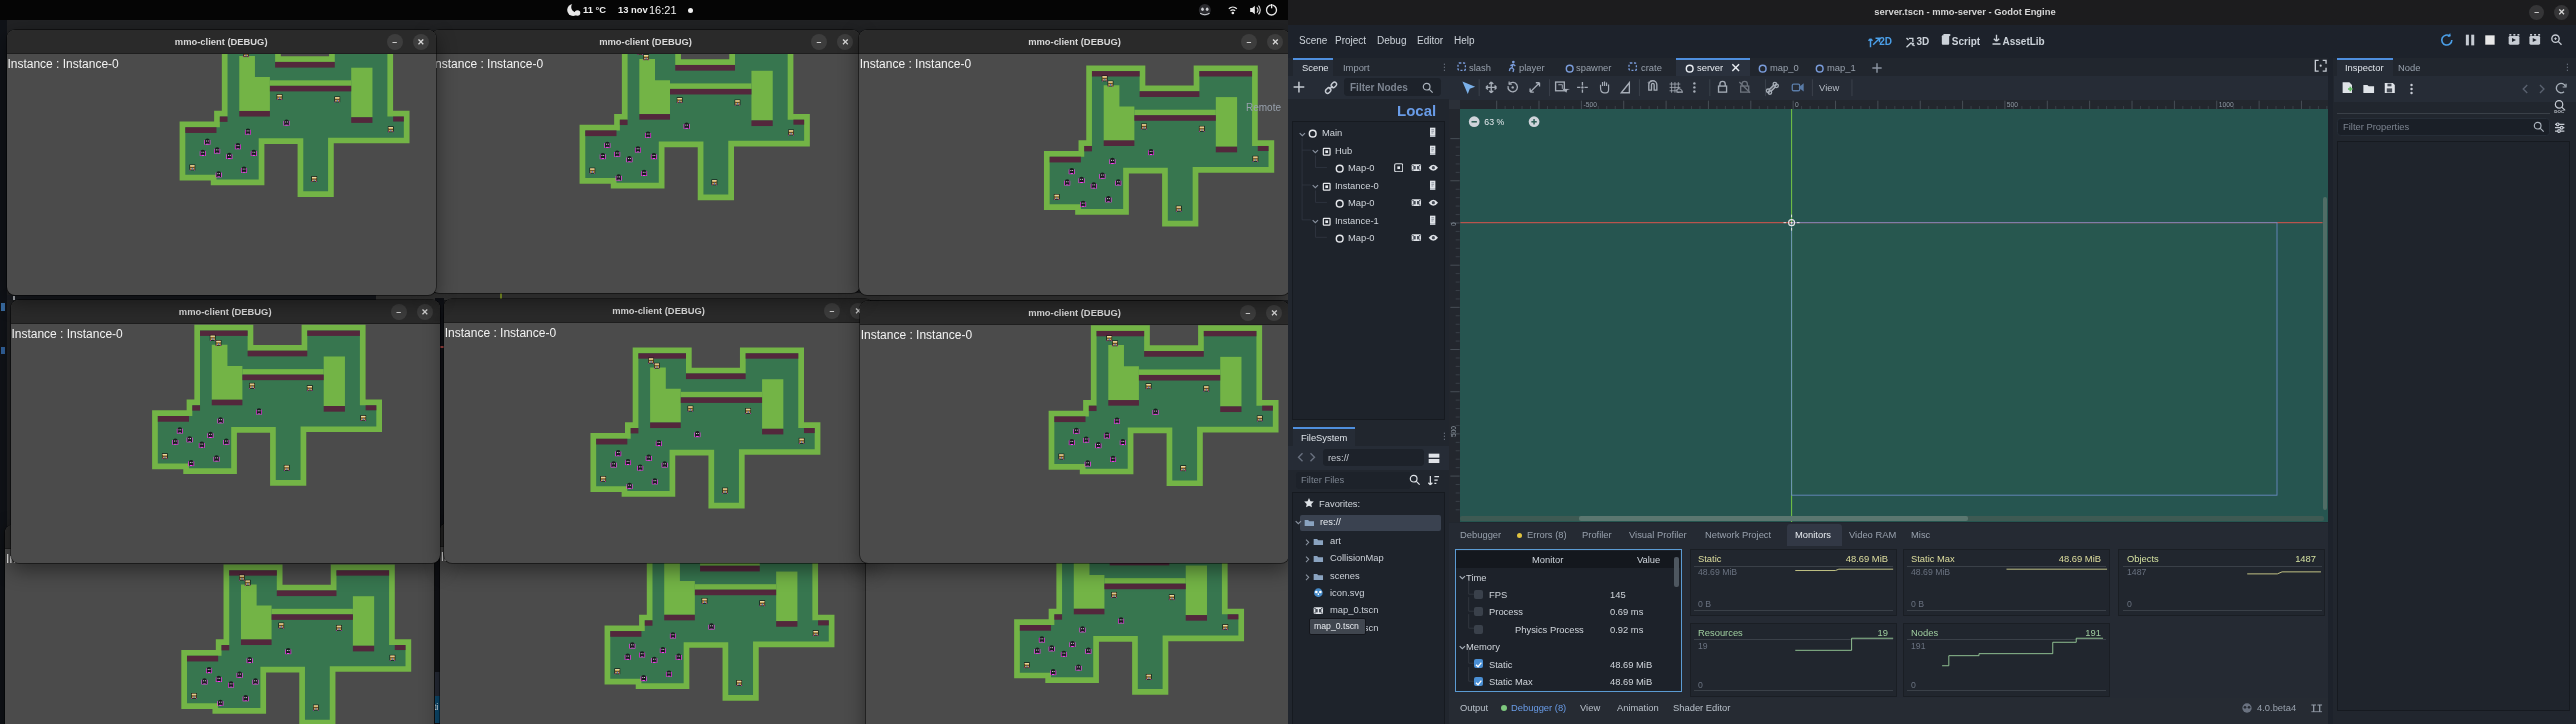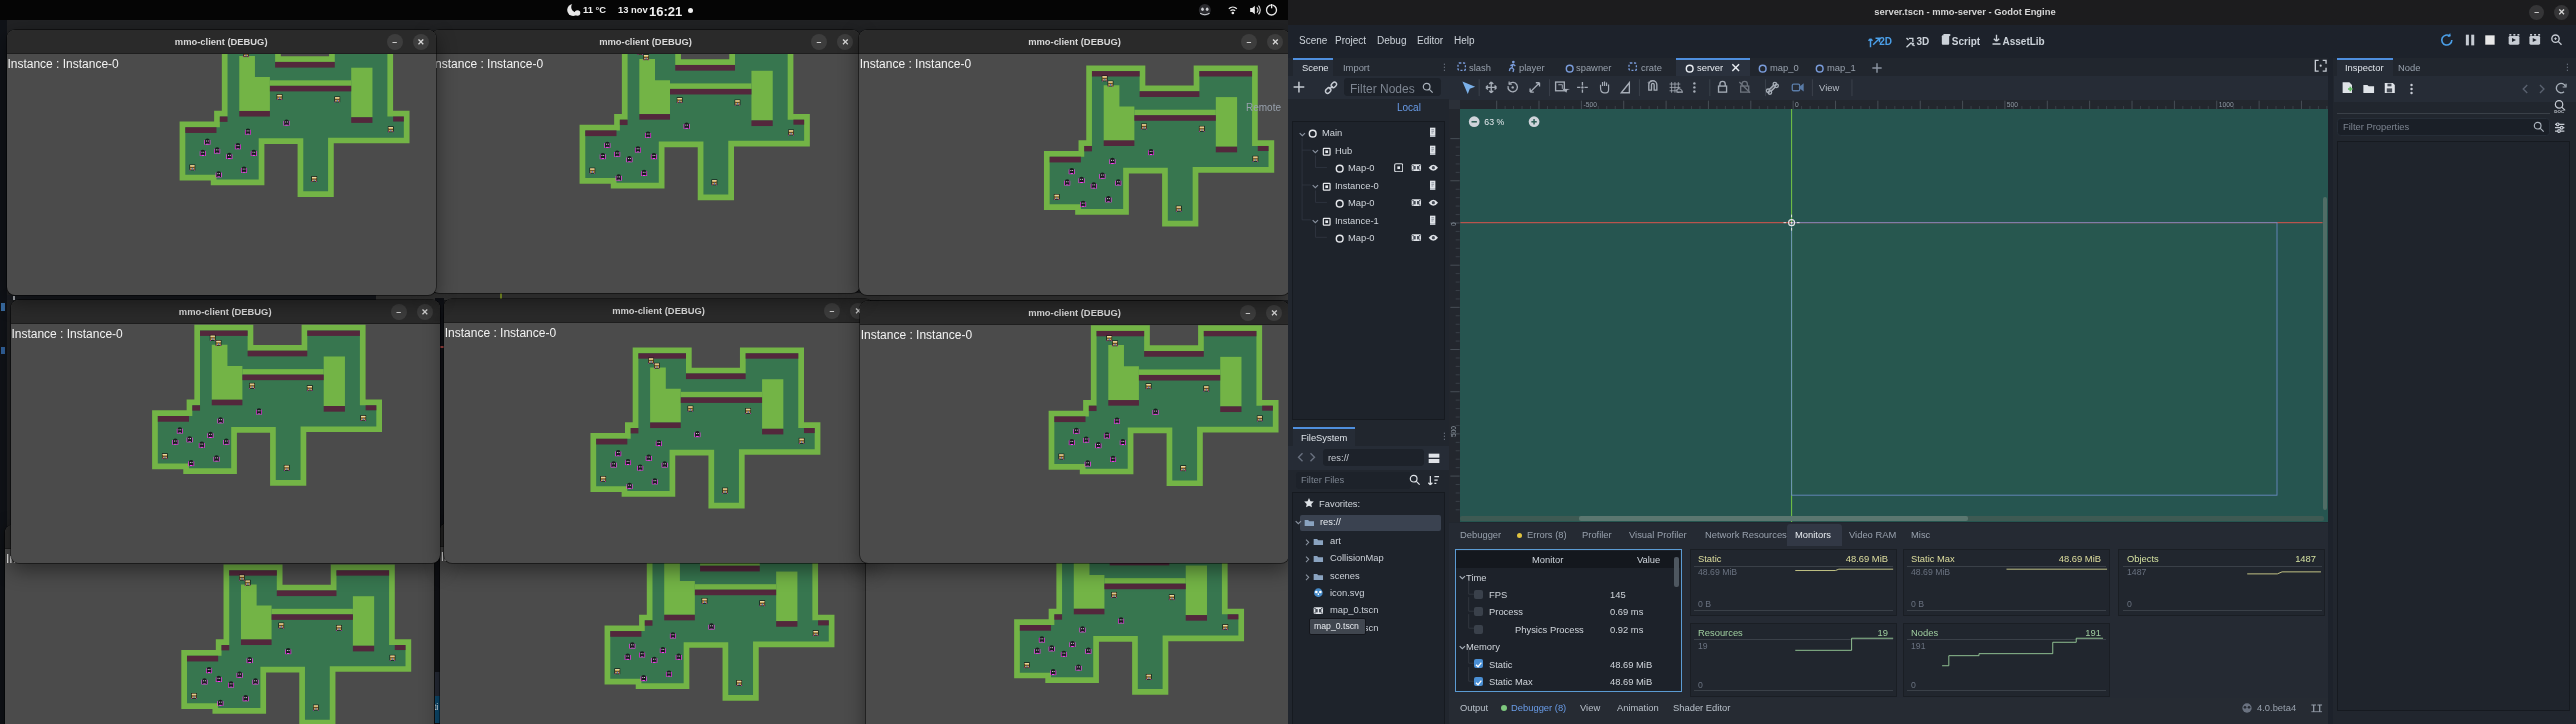--- a/index.html
+++ b/index.html
@@ -200,21 +200,21 @@
     </div>
   </div>
 <div class="a" style="left:0;top:0;width:1288px;height:20px;background:#050505"></div>
 <svg class="a" style="left:564px;top:0" width="141" height="20" viewBox="0 0 210 30">
 <circle cx="13" cy="15" r="9" fill="#e8e8e8"></circle>
     <circle cx="18" cy="10.5" r="8" fill="#050505"></circle>
 <circle cx="19.5" cy="19.5" r="4.2" fill="#e8e8e8"></circle>
 </svg>
 <div class="a" style="left:583px;top:4px;color:#f0f0f0;font-size:9.4px;font-weight:bold">11 °C</div>
 <div class="a" style="left:618px;top:4px;color:#f0f0f0;font-size:9.4px;font-weight:bold">13 nov</div>
-<div class="a" style="left:649px;top:4px;color:#f0f0f0;font-size:13px;font-weight:bold">16:21</div>
+<div class="a" style="left:649px;top:4px;color:#f0f0f0;font-size:11px;font-weight:normal">16:21</div>
 <div class="a" style="left:688px;top:8px;width:5.4px;height:5.4px;border-radius:50%;background:#f0f0f0"></div>
 <svg class="a" style="left:1194px;top:0" width="87" height="20" viewBox="0 0 130 30">
 <circle cx="16" cy="15" r="9" fill="#2a2a2e"></circle>
     <ellipse cx="12.5" cy="14" rx="2" ry="2.6" fill="#caccd0"></ellipse>
     <ellipse cx="19.5" cy="14" rx="2" ry="2.6" fill="#caccd0"></ellipse>
     <path d="M9 20q7 4 14 0" stroke="#caccd0" stroke-width="1.6" fill="none"></path>
 <path d="M52 13 a9 9 0 0 1 12 0 M54.5 16 a6 6 0 0 1 7 0" stroke="#e8e8e8" stroke-width="2" fill="none"></path>
     <circle cx="58" cy="19.5" r="2" fill="#e8e8e8"></circle>
 <path d="M84 12h3l4-3.5v13L87 18h-3z" fill="#e8e8e8"></path>
     <path d="M94 11a6 6 0 0 1 0 8M96.5 8.5a9.5 9.5 0 0 1 0 13" stroke="#e8e8e8" stroke-width="1.7" fill="none"></path>
@@ -298,27 +298,27 @@
         <path d="M0 -3.5V3.5"></path>
       </g>
     </g>
 <g fill="#aab2bc" transform="translate(206,1)">
       <circle cx="5" cy="4" r="1.8"></circle>
       <circle cx="5" cy="10.5" r="1.8"></circle>
       <circle cx="5" cy="17" r="1.8"></circle>
     </g>
 </svg>
 <div class="a" style="left:1344px;top:78px;width:97px;height:18px;background:#1d222a;border-radius:3.4px"></div>
-<div class="a" style="left:1350px;top:82px;color:#7d8591;font-size:12px;font-weight:normal;white-space:nowrap;">Filter Nodes</div>
+<div class="a" style="left:1350px;top:82px;color:#7d8591;font-size:10px;font-weight:bold;white-space:nowrap;">Filter Nodes</div>
 <svg class="a" style="left:1422px;top:82px" width="12" height="12" viewBox="0 0 18 18">
     <circle cx="7" cy="7" r="5" stroke="#aab2bc" stroke-width="1.8" fill="none"></circle>
     <path d="M11 11l5 5" stroke="#aab2bc" stroke-width="1.8"></path>
   </svg>
 <div class="a" style="left:1246px;top:102px;color:#98a1ad;font-size:10px;font-weight:normal;white-space:nowrap;">Remote</div>
-<div class="a" style="left:1397px;top:102px;color:#699ce8;font-size:10px;font-weight:normal;white-space:nowrap;">Local</div>
+<div class="a" style="left:1397px;top:102px;color:#699ce8;font-size:15px;font-weight:bold;white-space:nowrap;">Local</div>
 <div class="a" style="left:1292px;top:121px;width:153px;height:299px;background:#1e232b;border:0.7px solid #161a20"></div>
 <svg class="a" style="left:1288px;top:54px" width="161" height="376" viewBox="0 0 240 560">
 <g stroke="#343b46" stroke-width="1" fill="none">
 <path d="M21 125V247M21 143H34M21 195H34M21 247H34"></path>
 <path d="M41 151V169M41 169H58"></path>
 <path d="M41 203V221M41 221H58"></path>
 <path d="M41 255V273M41 273H58"></path>
 </g>
   </svg>
 <svg class="a" style="left:1299px;top:131px" width="6.7" height="6.7" viewBox="0 0 10 10">
@@ -807,21 +807,21 @@
 </svg>
 <div class="a" style="left:2323px;top:197px;width:4px;height:313px;background:#506d66;border-radius:2px"></div>
 <div class="a" style="left:1460px;top:516px;width:864px;height:4.7px;background:#3e5a53;border-radius:2px"></div>
 <div class="a" style="left:1579px;top:516px;width:389px;height:4.7px;background:#5b7770;border-radius:2px"></div>
 <div class="a" style="left:1449px;top:523px;width:879px;height:176px;background:#252a33;"></div>
 <div class="a" style="left:1460px;top:529px;color:#98a1ad;font-size:9.4px;font-weight:normal;white-space:nowrap;">Debugger</div>
 <div class="a" style="left:1517px;top:533px;width:5.4px;height:5.4px;border-radius:50%;background:#e0c340"></div>
 <div class="a" style="left:1527px;top:529px;color:#98a1ad;font-size:9.4px;font-weight:normal;white-space:nowrap;">Errors (8)</div>
 <div class="a" style="left:1582px;top:529px;color:#98a1ad;font-size:9.4px;font-weight:normal;white-space:nowrap;">Profiler</div>
 <div class="a" style="left:1629px;top:529px;color:#98a1ad;font-size:9.4px;font-weight:normal;white-space:nowrap;">Visual Profiler</div>
-<div class="a" style="left:1705px;top:529px;color:#98a1ad;font-size:9.4px;font-weight:normal;white-space:nowrap;">Network Resources</div>
+<div class="a" style="left:1705px;top:529px;color:#98a1ad;font-size:9.4px;font-weight:normal;white-space:nowrap;">Network Project</div>
 <div class="a" style="left:1787px;top:524px;width:55px;height:21.5px;background:#323845;border-radius:3.4px 3.4px 0 0"></div>
 <div class="a" style="left:1795px;top:529px;color:#e8ecf1;font-size:9.4px;font-weight:normal;white-space:nowrap;">Monitors</div>
 <div class="a" style="left:1849px;top:529px;color:#98a1ad;font-size:9.4px;font-weight:normal;white-space:nowrap;">Video RAM</div>
 <div class="a" style="left:1911px;top:529px;color:#98a1ad;font-size:9.4px;font-weight:normal;white-space:nowrap;">Misc</div>
 <div class="a" style="left:1455px;top:549px;width:227px;height:143px;background:#1d222a;border:1.3px solid #5b9bd3"></div>
 <div class="a" style="left:1456px;top:551px;width:224px;height:17.4px;background:#14181e;"></div>
 <div class="a" style="left:1532px;top:554px;color:#cfd5dc;font-size:9.4px;font-weight:normal;white-space:nowrap;">Monitor</div>
 <div class="a" style="left:1637px;top:554px;color:#cfd5dc;font-size:9.4px;font-weight:normal;white-space:nowrap;">Value</div>
 <svg class="a" style="left:1459px;top:574px" width="6.7" height="6.7" viewBox="0 0 10 10">
     <path d="M1 3l4 4 4-4" stroke="#aab2bc" stroke-width="1.6" fill="none"></path>

